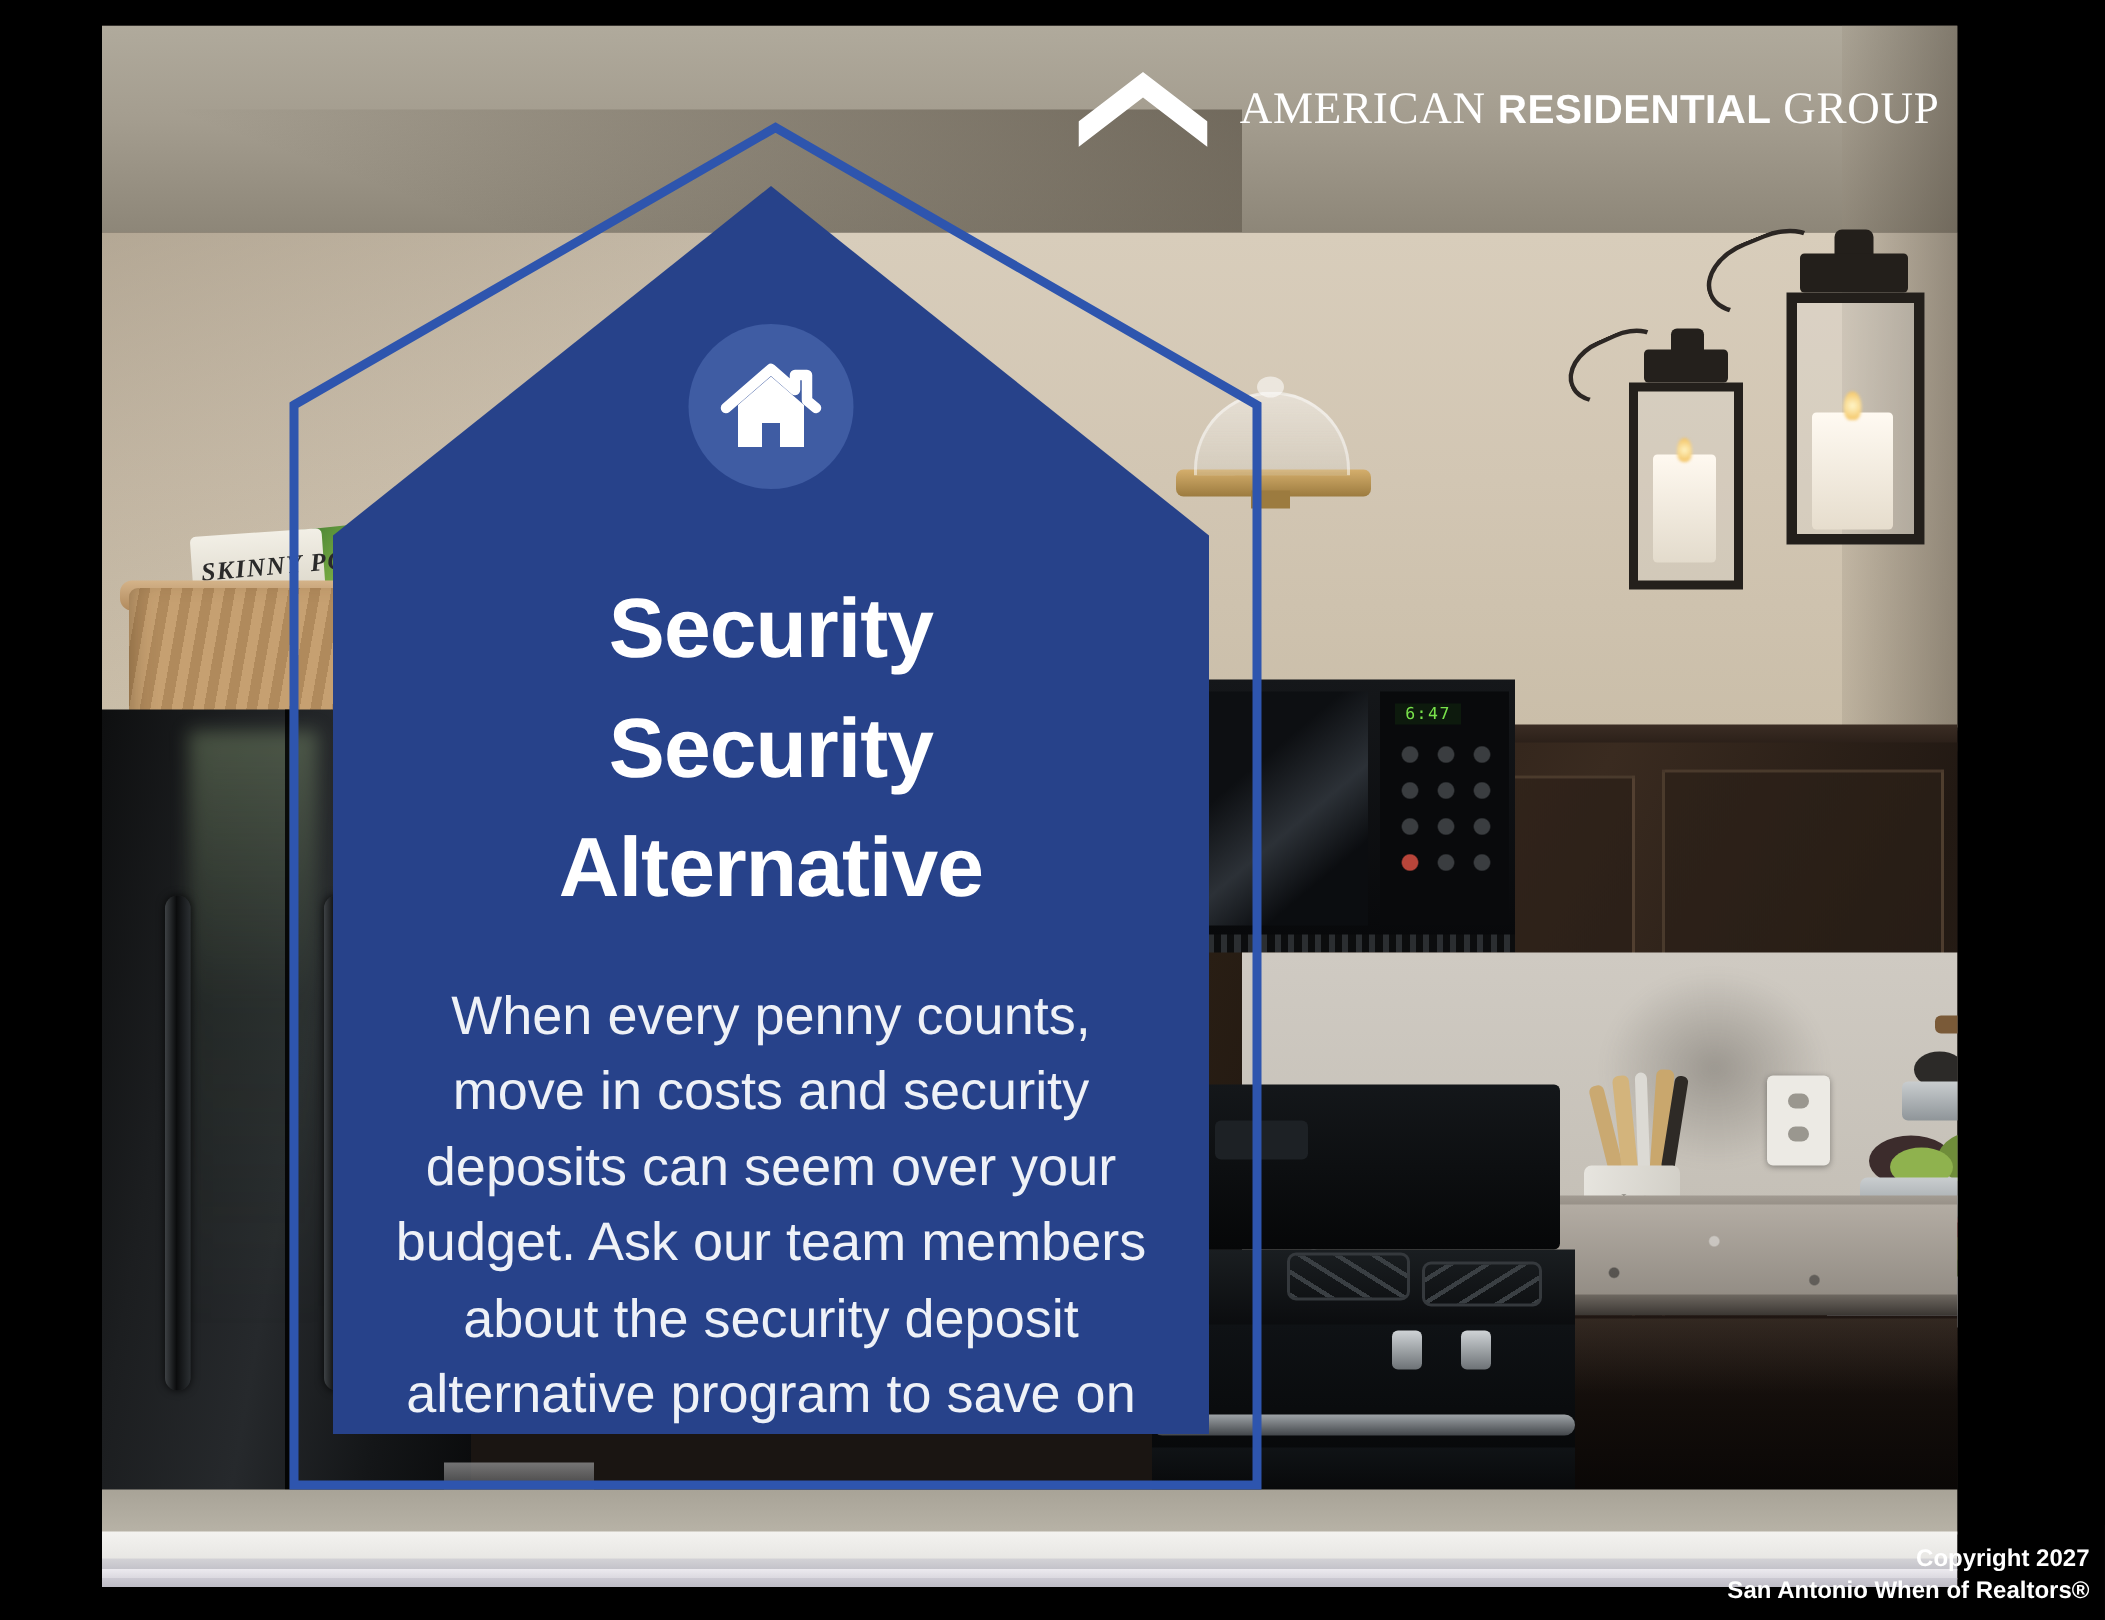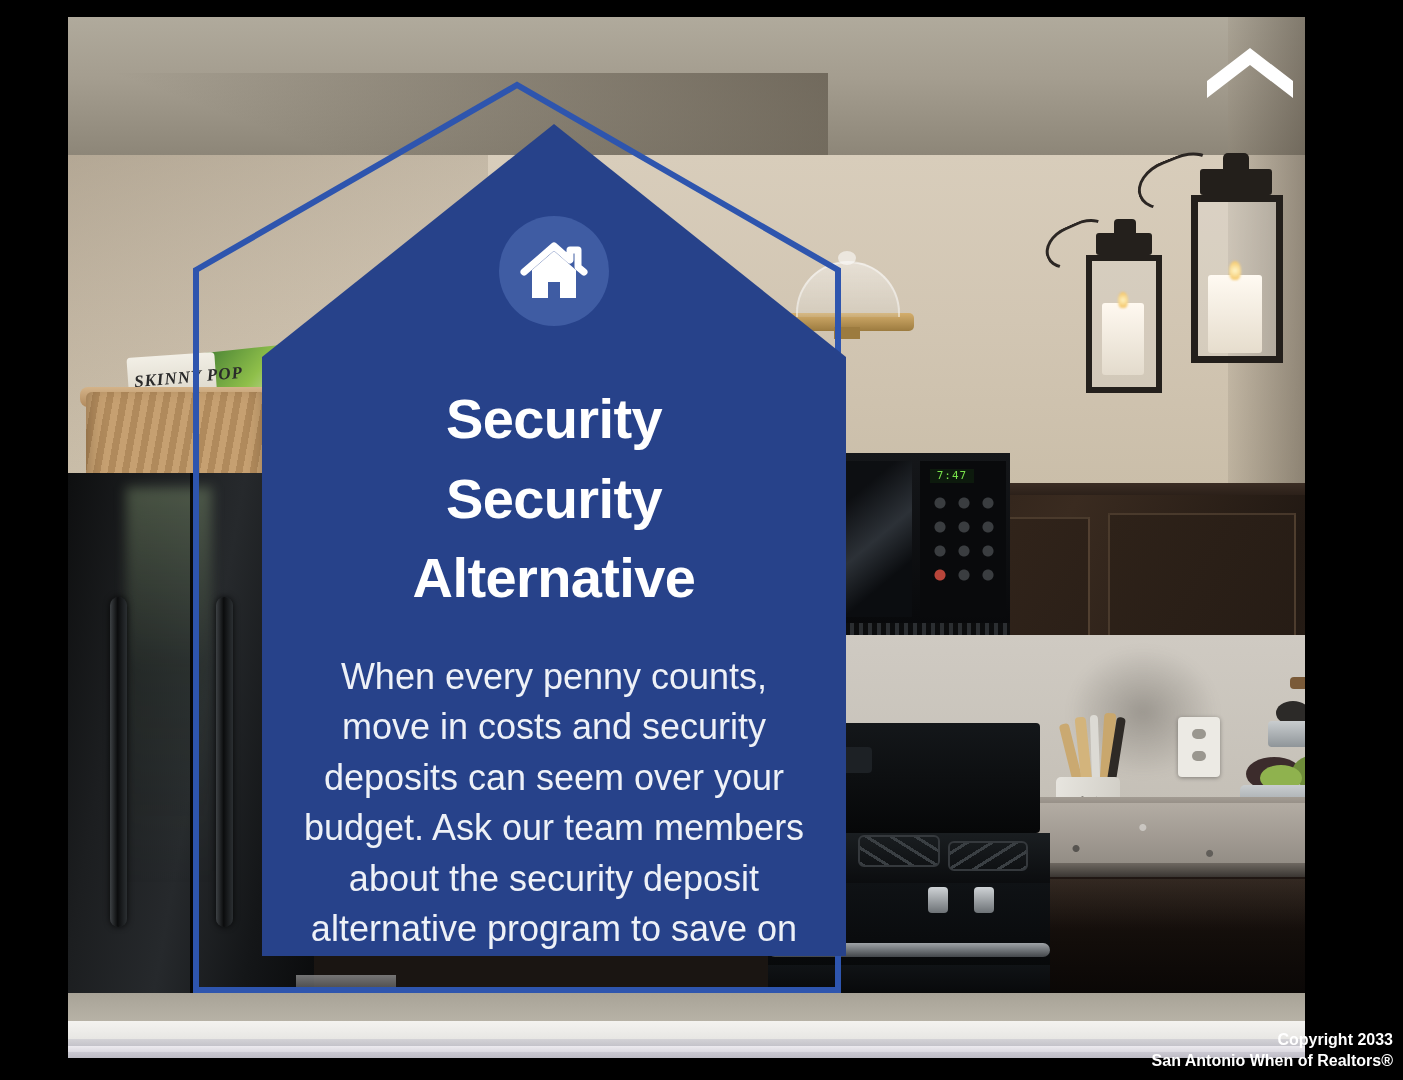--- a/index.html
+++ b/index.html
@@ -242,21 +242,21 @@
 
   
   #frame-outline{ position:absolute; left:180px; top:70px; width:690px; height:935px;
     pointer-events:none; }
 
   
   #house-card{
     position:absolute; left:222px; top:124px; width:584px; height:832px;
     background:#27428a;
     clip-path:polygon(50% 0%, 100% 28%, 100% 100%, 0% 100%, 0% 28%);
-    padding:96px 44px 0 44px; text-align:center;margin-left:40px;
+    padding:96px 44px 0 44px; text-align:center;
   }
 
   #house-badge{ position:absolute; left:50%; top:92px; transform:translateX(-50%);
     width:110px; height:110px; border-radius:50%; background:#3f5ca3;
     display:flex; align-items:center; justify-content:center; }
 
   #card-title{ position:absolute; left:0; right:0; top:255px;
     color:#fff; font-size:56px; font-weight:700; line-height:1.42;
     letter-spacing:-0.6px; }
 
@@ -330,21 +330,21 @@
     <div class="ph cab-top"></div>
     <div class="ph cab-big"></div>
     <div class="ph cabdoorA"></div>
     <div class="ph cabdoorB"></div>
     <div class="ph cab-bot-trim"></div>
 
     <div class="ph mw"></div>
     <div class="ph mw-door"></div>
     <div class="ph mw-handle"></div>
     <div class="ph mw-panel"></div>
-    <div class="ph mw-disp">7:47</div>
+    <div class="ph mw-disp">6:47</div>
     <div class="ph mw-keys"></div>
     <div class="ph mw-vent"></div>
 
     <div class="ph lowerwall"></div>
     <div class="ph lowerwall-shadow"></div>
     <div class="ph outlet"></div>
     <div class="ph outlet-s1"></div>
     <div class="ph outlet-s2"></div>
 
     <div class="ph ut ut1"></div>
@@ -423,20 +423,21 @@
       <div>Alternative</div>
     </div>
 
     <div id="card-body">When every penny counts, move in costs and security deposits can seem over your budget. Ask our team members about the security deposit alternative program to save on move in costs!</div>
   </div>
 
   <div id="brand">
     <svg width="86" height="50" viewBox="0 0 86 50">
       <path d="M43 0 L86 33 L86 50 L43 17 L0 50 L0 33 Z" fill="#ffffff"></path>
     </svg>
+    <div id="brand-text"><span>AMERICAN </span><span class="bold">RESIDENTIAL</span><span> GROUP</span></div>
   </div>
 
   <div id="copyright">
-    <div>Copyright 2033</div>
+    <div>Copyright 2027</div>
     <div>San Antonio When of Realtors®</div>
   </div>
 
 </div>
 
 </body></html>

